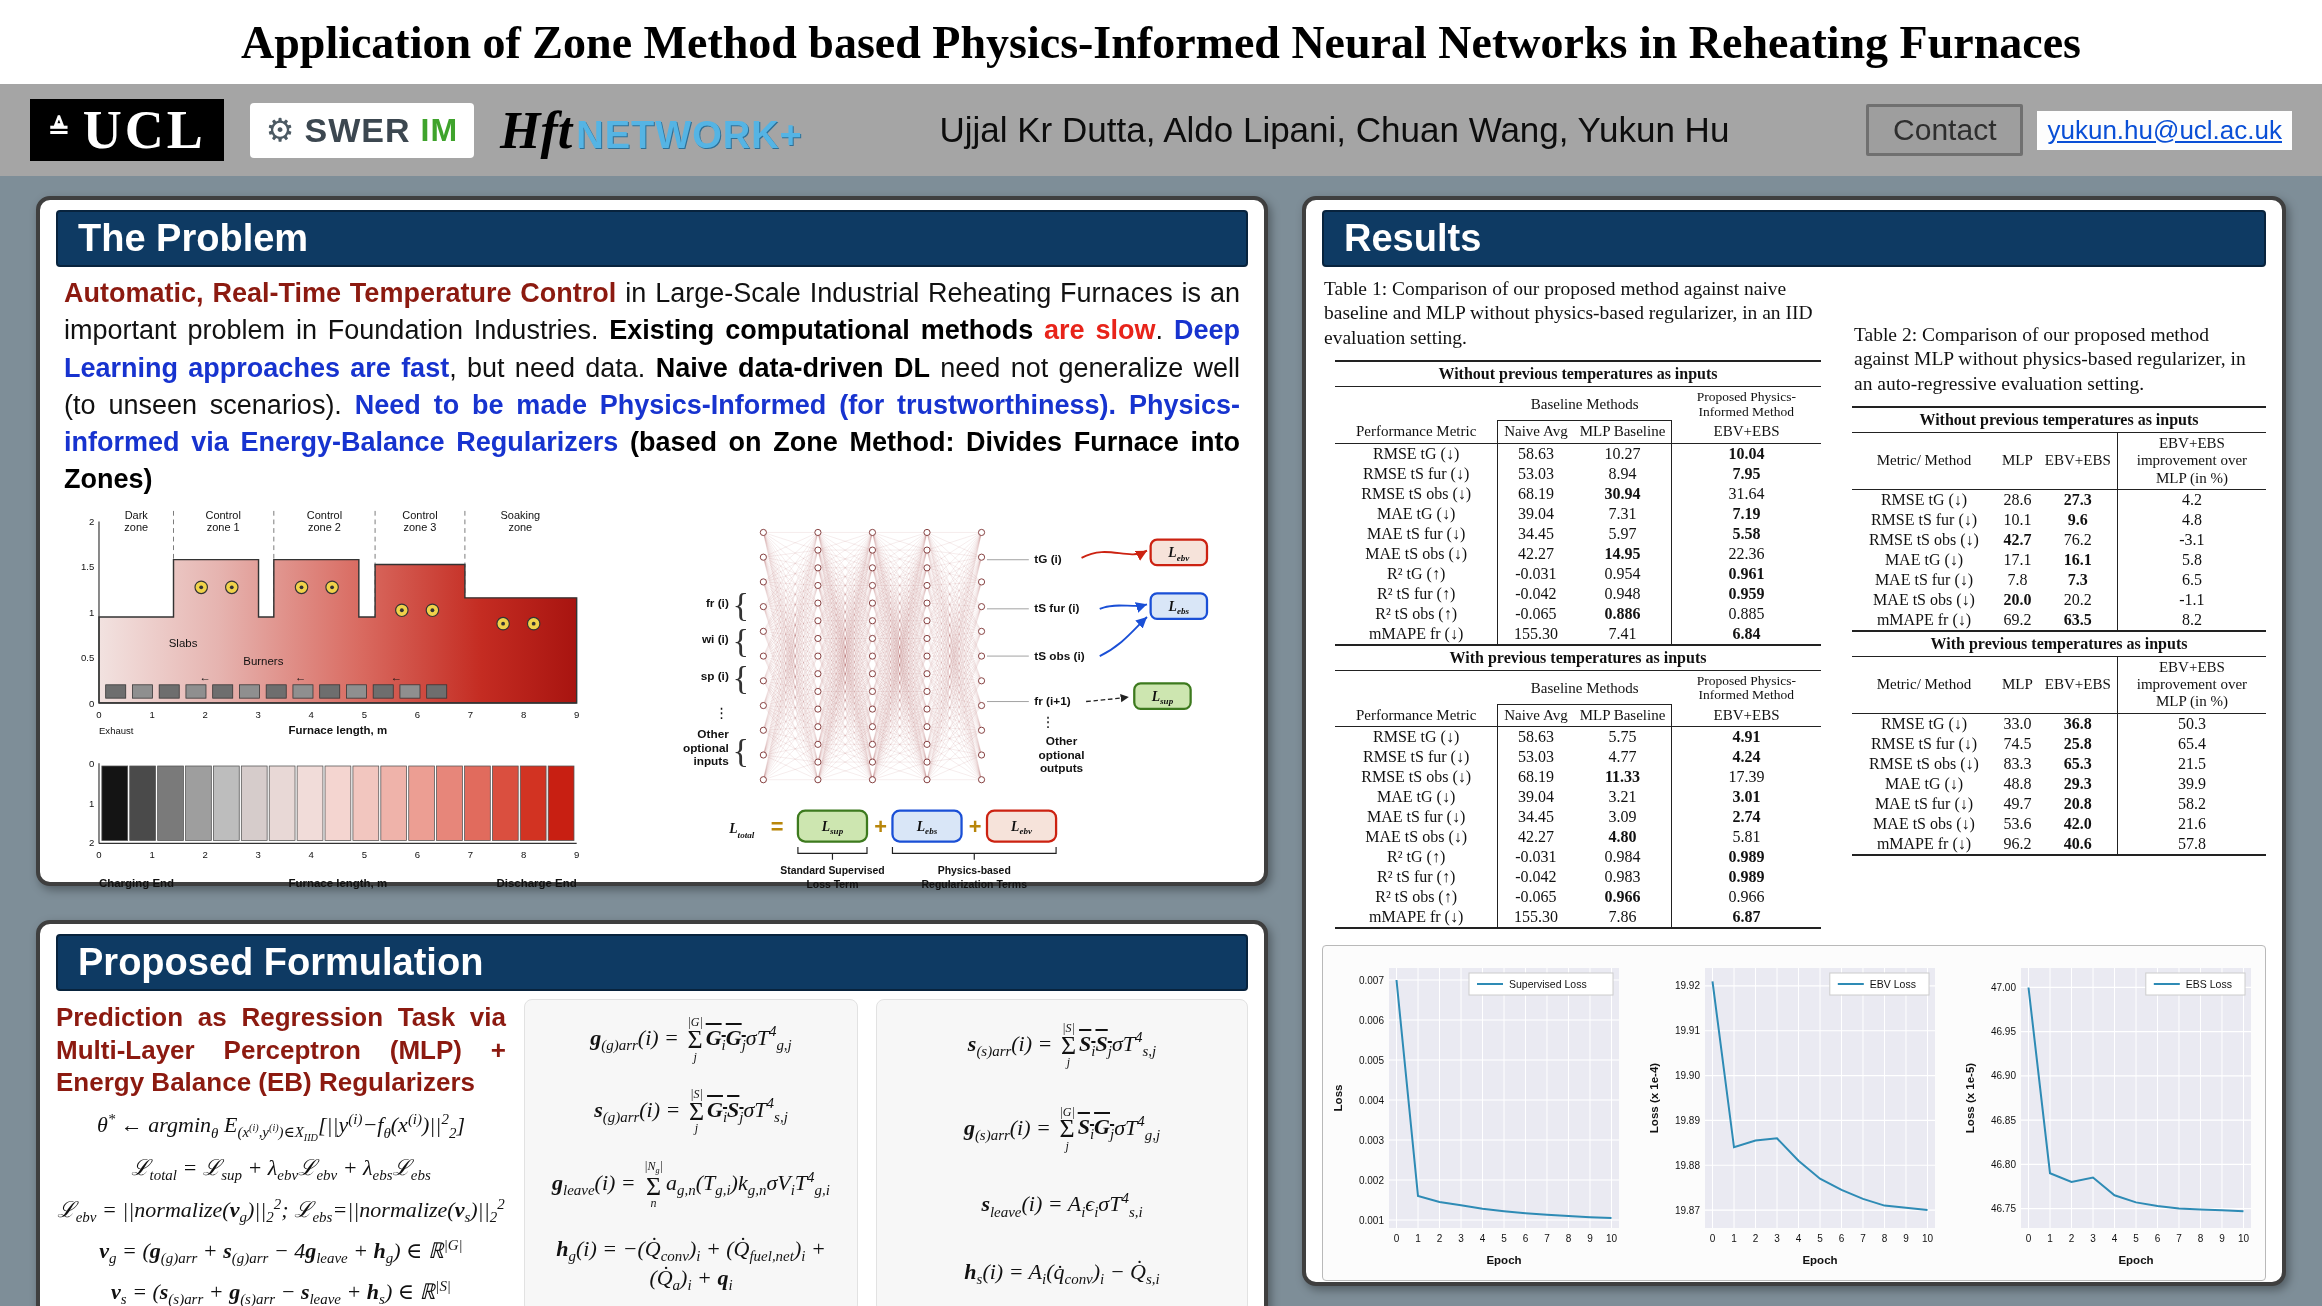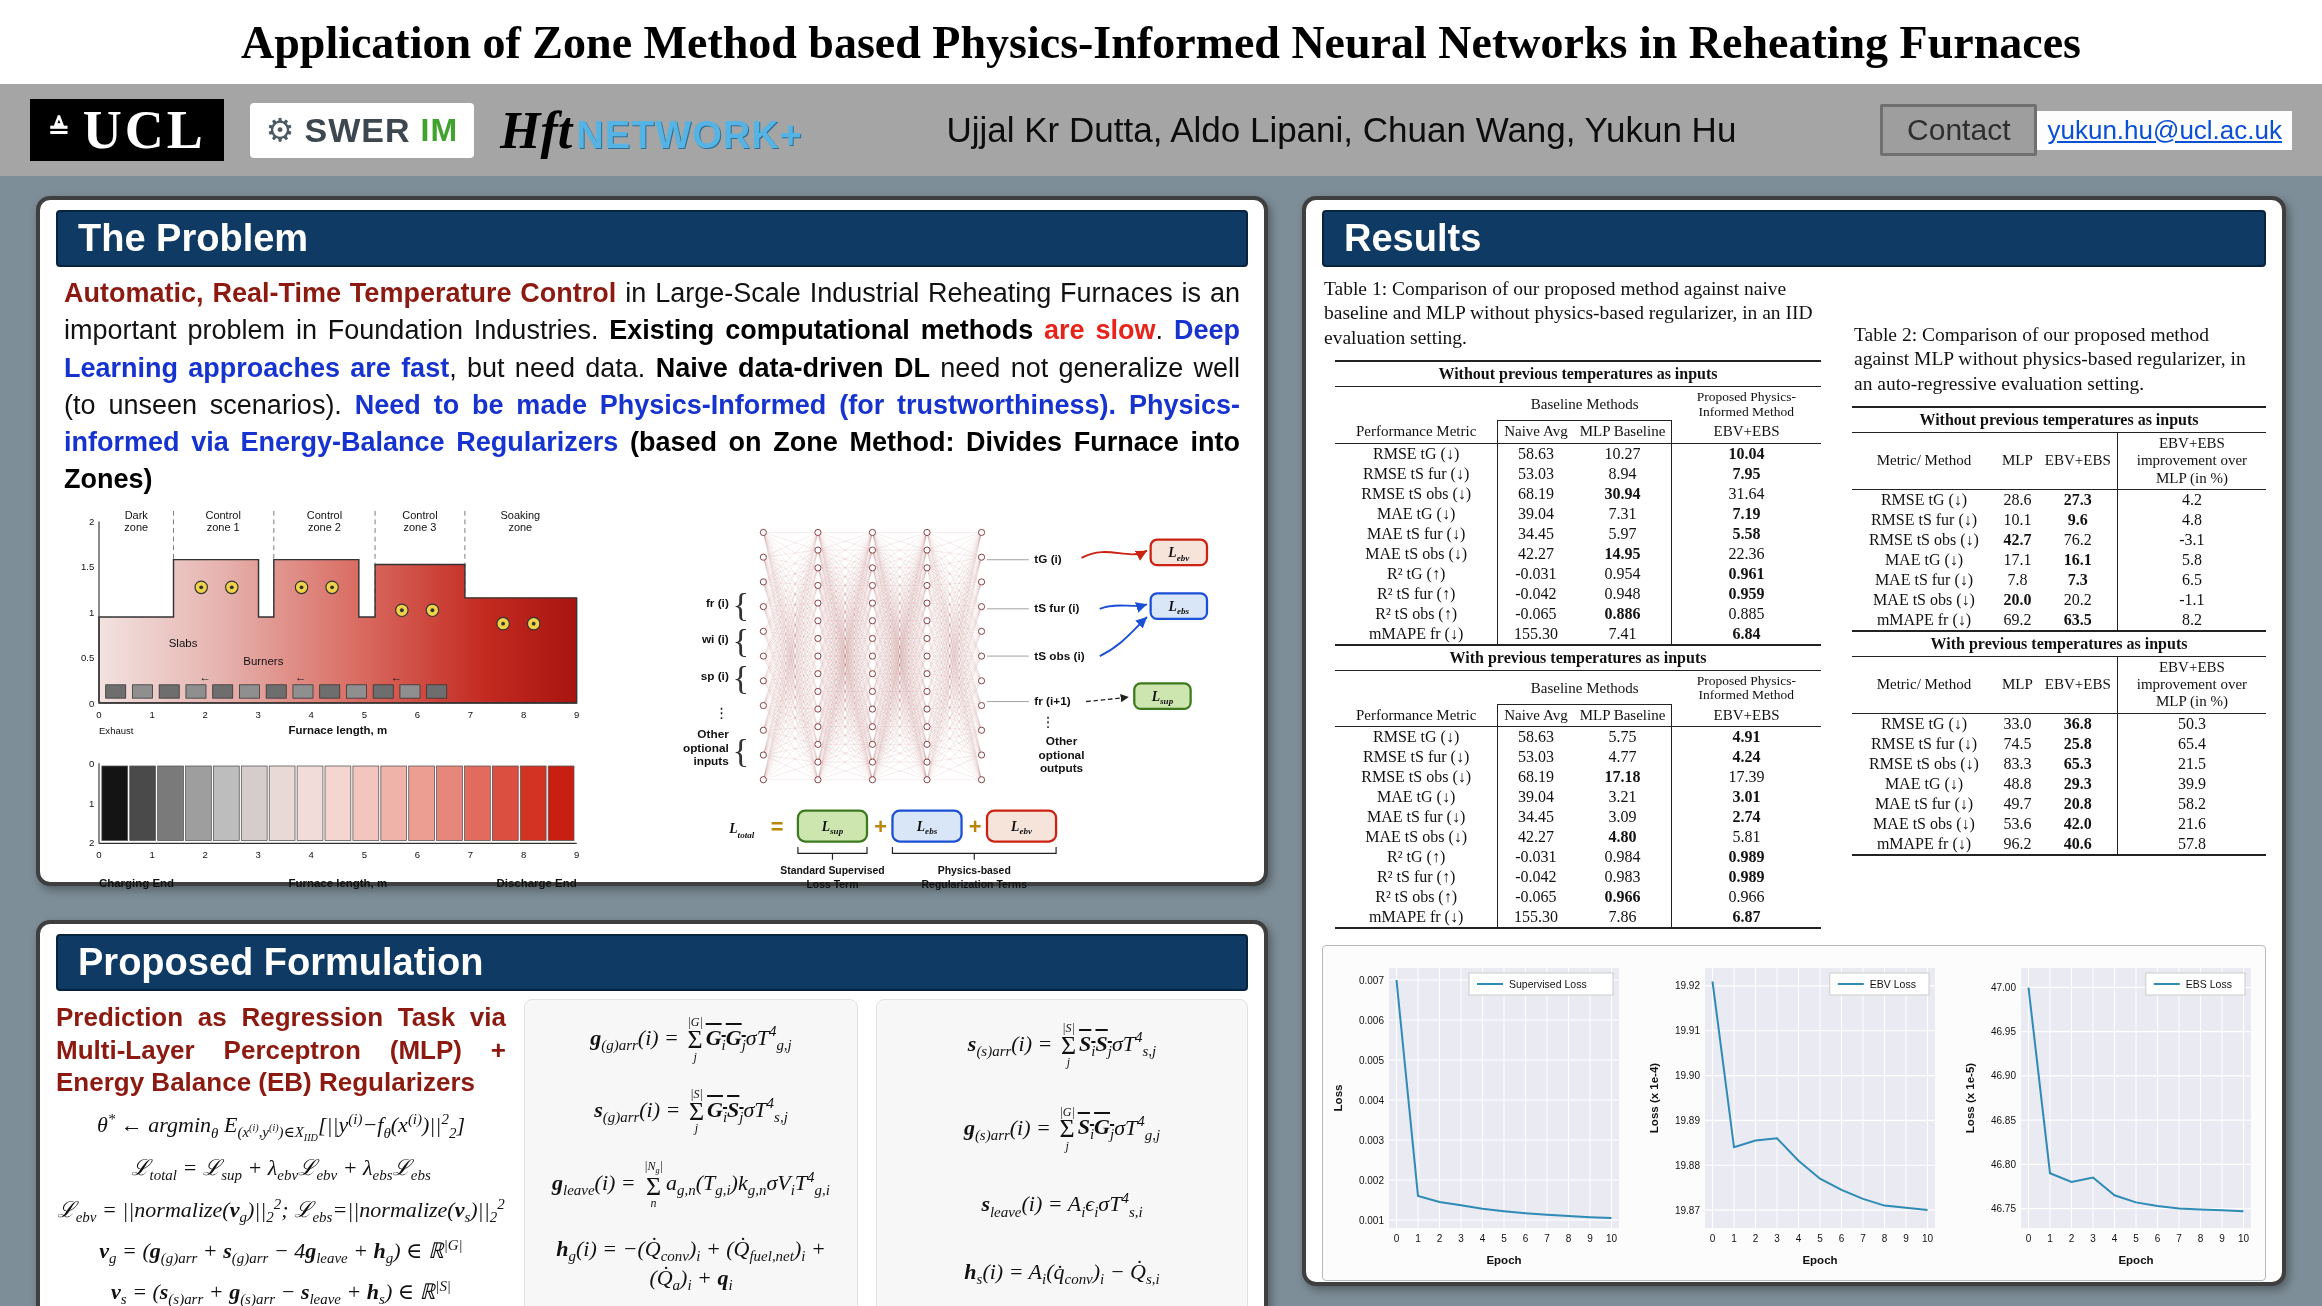--- a/index.html
+++ b/index.html
@@ -17,21 +17,21 @@
     font-family:"Liberation Serif","DejaVu Serif",serif;font-weight:bold;font-size:54px;letter-spacing:3px;line-height:1;}
   .ucl-mark{font-size:26px;line-height:1;}
   .swerim-logo{background:#fff;border-radius:4px;padding:8px 16px;display:flex;align-items:center;gap:10px;}
   .gear-ic{font-size:32px;color:#4c5a63;}
   .sw-a{font-weight:bold;font-size:34px;color:#3c4750;letter-spacing:1px;}
   .sw-b{font-weight:bold;font-size:32px;color:#3fa32c;letter-spacing:1px;}
   .hft-logo{display:flex;align-items:baseline;gap:4px;}
   .hft-script{font-family:"Liberation Serif","DejaVu Serif",serif;font-style:italic;font-weight:bold;font-size:52px;color:#000000;}
   .hft-net{font-weight:bold;font-size:38px;color:#55b4e4;letter-spacing:1px;text-shadow:1px 1px 0 #2e6f96;}
   .authors{flex:1;text-align:center;font-size:35px;color:#0d0d0d;}
-  .contact-wrap{display:flex;align-items:center;}
+  .contact-wrap{display:flex;align-items:center;gap:14px;}
   .contact-btn{font-size:30px;padding:6px 24px;background:#9e9e9e;border:3px solid #707070;color:#2e2e2e;border-radius:2px;cursor:pointer;font-family:inherit;}
   .email{font-size:26px;color:#0a4fd6;background:#fdfdfd;padding:4px 10px;text-decoration:underline;}
   
   .board{display:flex;gap:34px;padding:20px 36px;height:1130px;box-sizing:border-box;border-radius:28px;}
   .col-left{width:1232px;display:flex;flex-direction:column;gap:34px;}
   .col-right{flex:1;display:flex;}
   .panel{background:#fff;border:4px solid #3f3f3f;border-radius:14px;box-shadow:3px 4px 10px rgba(0,0,0,.35);
     padding:10px 16px;box-sizing:border-box;}
   #problem-panel{height:690px;}
   #formulation-panel{flex:1;}
@@ -1343,21 +1343,21 @@
                   </tr>
                   <tr class="data">
                     <td class="metric" colspan="1">RMSE tS fur (↓)</td>
                     <td class="val" colspan="1">53.03</td>
                     <td class="val" colspan="1">4.77</td>
                     <td class="val best" colspan="1">4.24</td>
                   </tr>
                   <tr class="data">
                     <td class="metric" colspan="1">RMSE tS obs (↓)</td>
                     <td class="val" colspan="1">68.19</td>
-                    <td class="val best" colspan="1">17.18</td>
+                    <td class="val best" colspan="1">11.33</td>
                     <td class="val" colspan="1">17.39</td>
                   </tr>
                   <tr class="data">
                     <td class="metric" colspan="1">MAE tG (↓)</td>
                     <td class="val" colspan="1">39.04</td>
                     <td class="val" colspan="1">3.21</td>
                     <td class="val best" colspan="1">3.01</td>
                   </tr>
                   <tr class="data">
                     <td class="metric" colspan="1">MAE tS fur (↓)</td>

